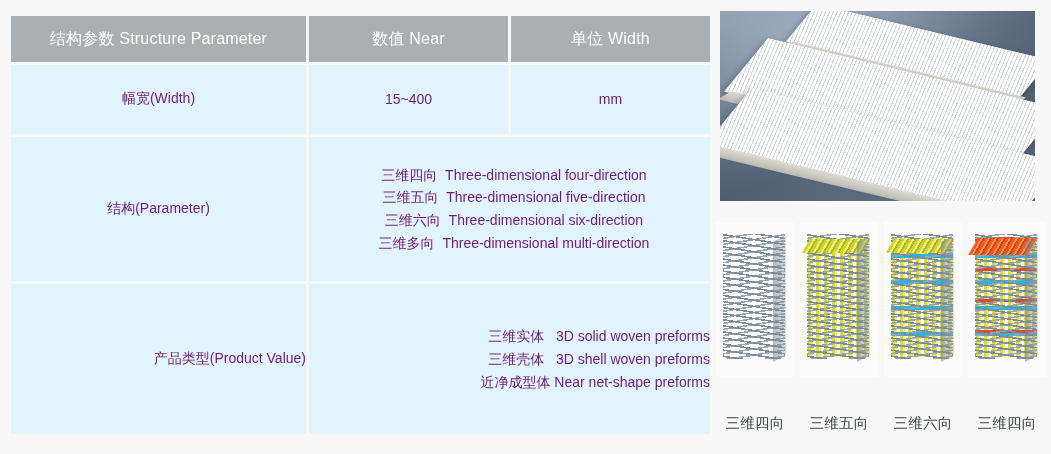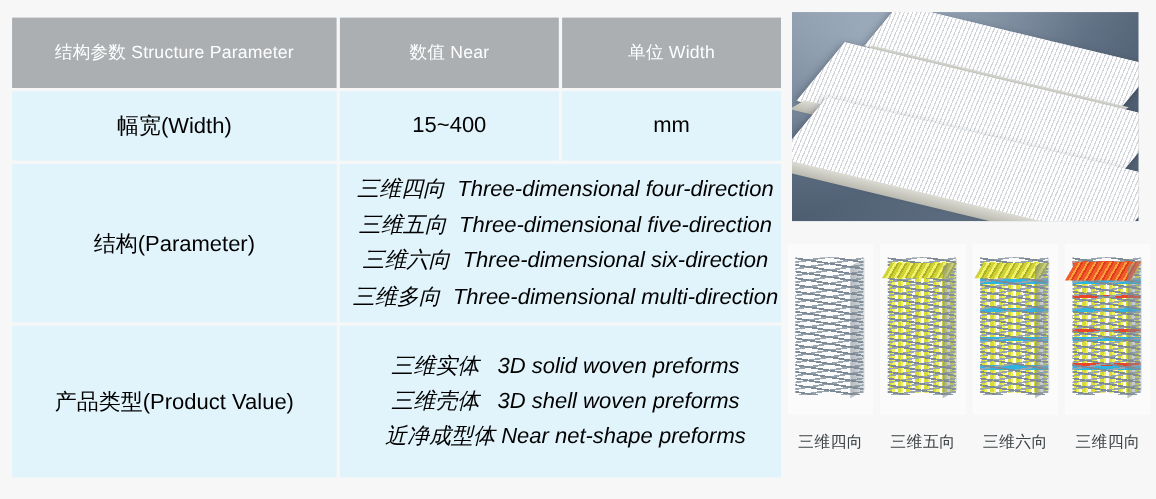--- a/index.html
+++ b/index.html
@@ -30,43 +30,42 @@
   }
   #spec-table col.c1 { width: 295px; }
   #spec-table col.c2 { width: 199px; }
   #spec-table col.c3 { width: 199px; }
 
   #spec-table th {
     background: #abafb2;
     color: #ffffff;
     font-weight: normal;
     font-size: 16px;
-    height: 64px;
+    height: 46px;
     text-align: center;
     vertical-align: middle;
     letter-spacing: .2px;
   }
   #spec-table td {
     background: #e1f3fb;
-    color: #000000;
-    font-size: 20px;
+    color: #701a75;
+    font-size: 14px;
     text-align: center;
     vertical-align: middle;
   }
   #spec-table tr.r-small td { height: 57px; }
   #spec-table tr.r-struct td { height: 120px; }
-  #spec-table tr.r-type td  { height: 124px; }
+  #spec-table tr.r-type td  { height: 124px; text-align: right; }
 
   .multi {
     text-align: left;
     padding-left: 9px;
     line-height: 1.62;
     font-size: 15.5px;
     white-space: pre;
-    font-style: italic;
   }
 
   
   #preform-photo {
     position: absolute;
     left: 720px;
     top: 11px;
     width: 315px;
     height: 190px;
     overflow: hidden;
@@ -199,21 +198,21 @@
     width: 13px; height: 120px;
     background: linear-gradient(90deg, rgba(120,132,142,.55), rgba(150,162,172,.30));
     transform: skewY(-28deg);
     transform-origin: left top;
   }
 
   
   #weave-captions {
     position: absolute;
     left: 716px;
-    top: 392px;
+    top: 414px;
     width: 330px;
     display: flex;
     gap: 6px;
   }
   #weave-captions .cap {
     width: 78px;
     text-align: center;
     font-size: 14.5px;
     color: #3c4245;
     letter-spacing: .3px;

